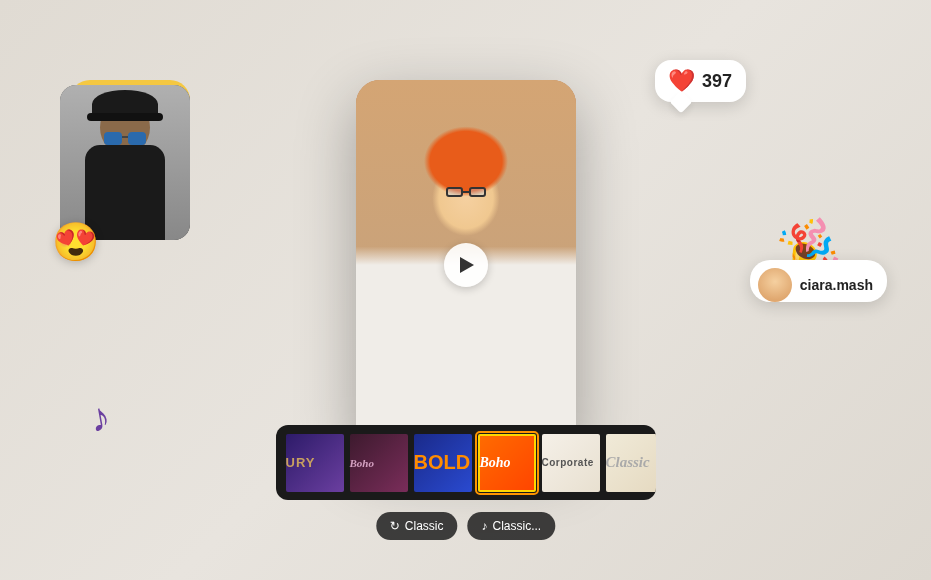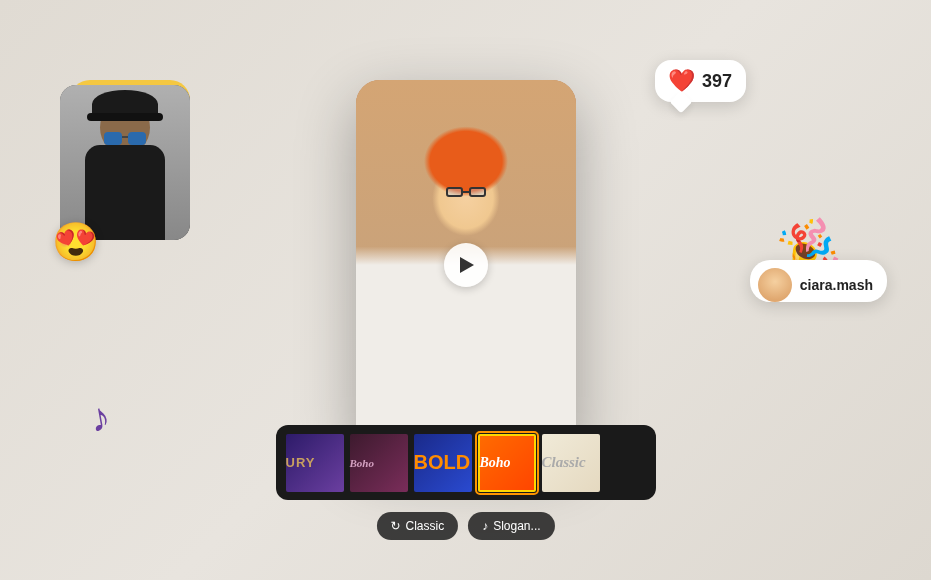--- a/index.html
+++ b/index.html
@@ -465,34 +465,37 @@
     </div>
     <div class="style-card boho">
       <span style="font-family:Georgia,serif;">Boho</span>
     </div>
     <div class="style-card bold">
       <span>BOLD</span>
     </div>
     <div class="style-card retro" style="outline:2px solid #ff9500;outline-offset:1px;">
       <span style="font-style:italic;font-family:Georgia,serif;">Boho</span>
     </div>
+    <div class="style-card corporate">
+      <span>Corporate</span>
+    </div>
     <div class="style-card classic">
       <span style="font-style:italic;font-family:Georgia,serif;color:#aaa;">Classic</span>
     </div>
 
   </div>
 
   <div class="bottom-buttons">
     <button class="pill-btn">
       <span class="btn-icon">↻</span>
       <span>Classic</span>
     </button>
     <button class="pill-btn">
       <span class="btn-icon">♪</span>
-      <span>Slogan...</span>
+      <span>Classic...</span>
     </button>
   </div>
 </div>
 
 <div class="like-bubble">
   <span class="heart">❤️</span>
   <span class="count">397</span>
 </div>
 
 <div class="user-bubble">

